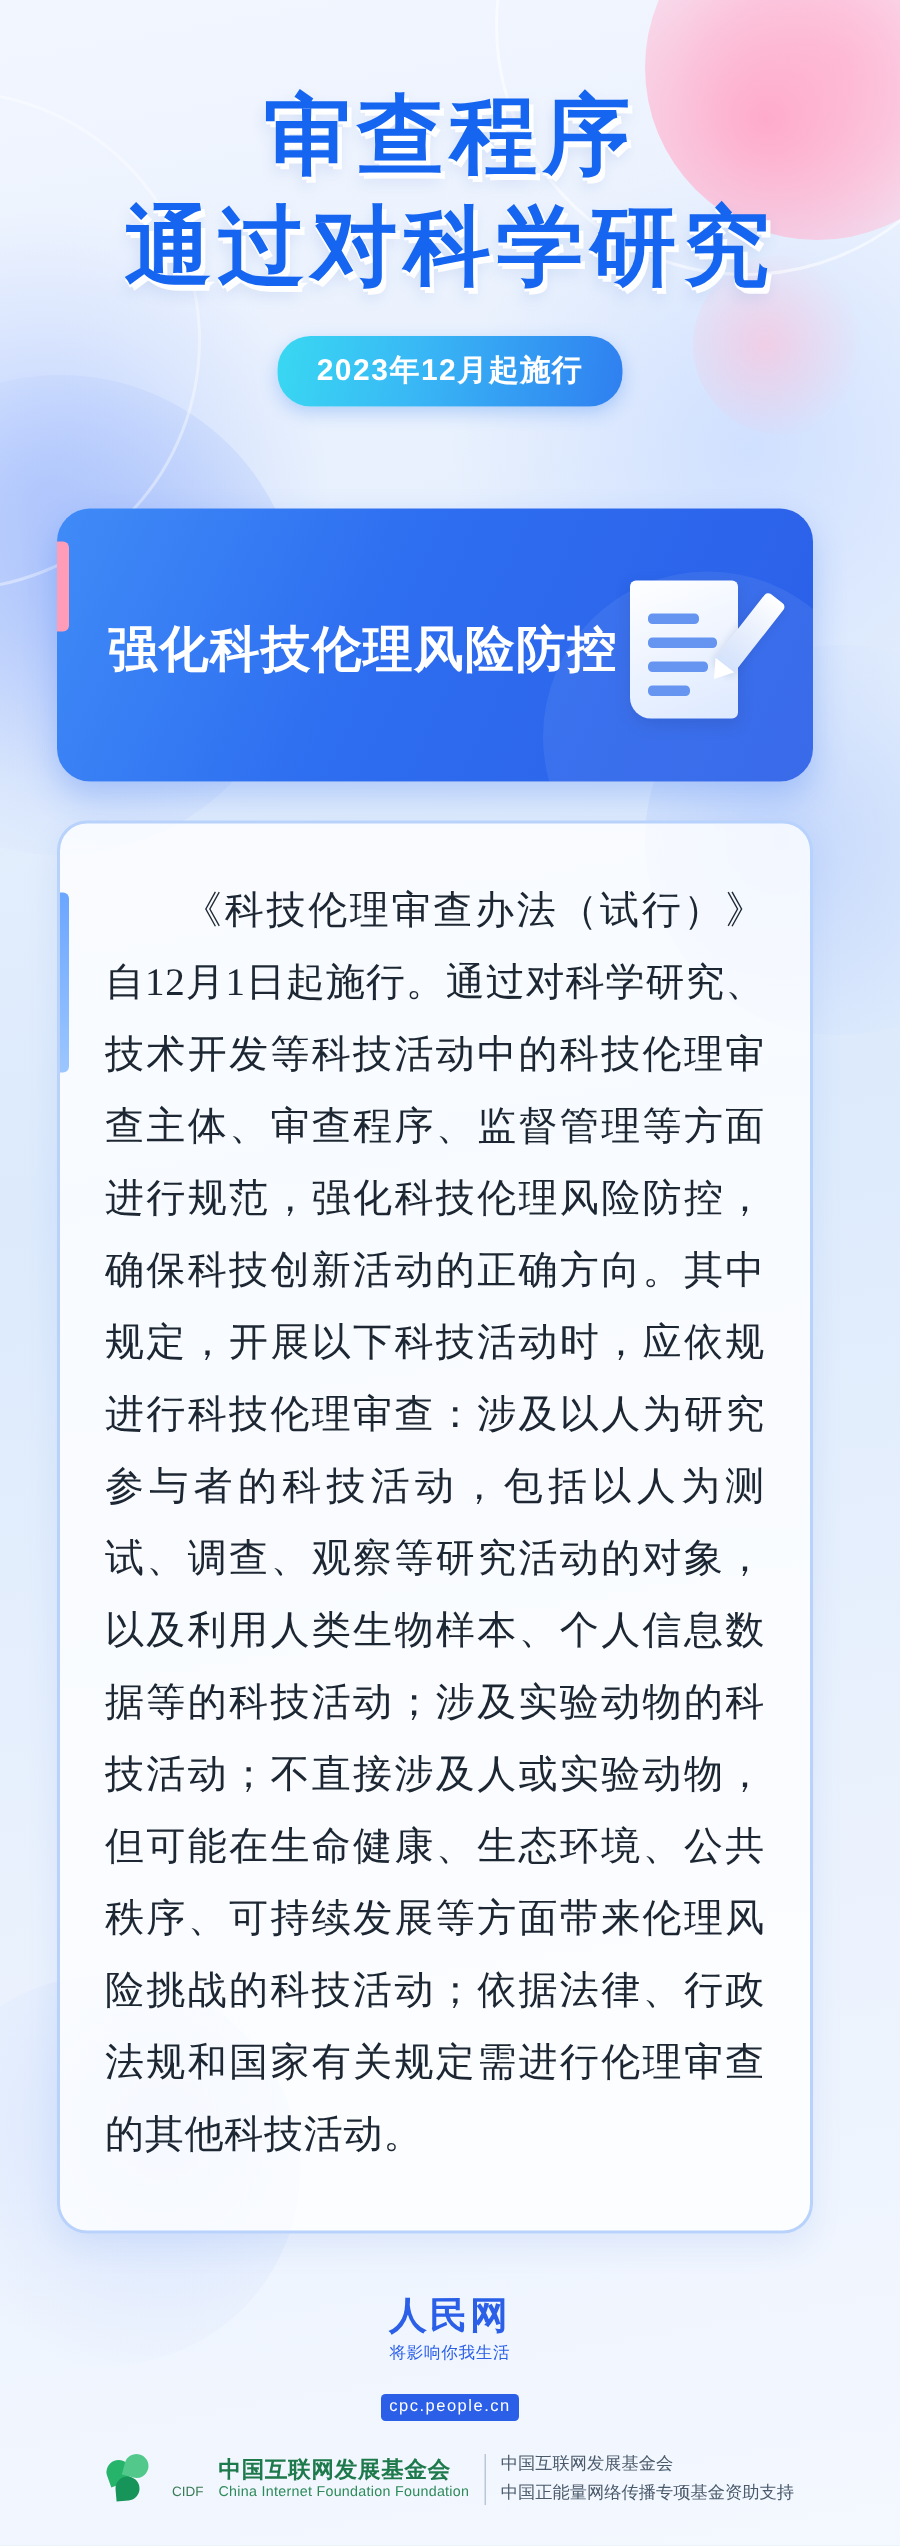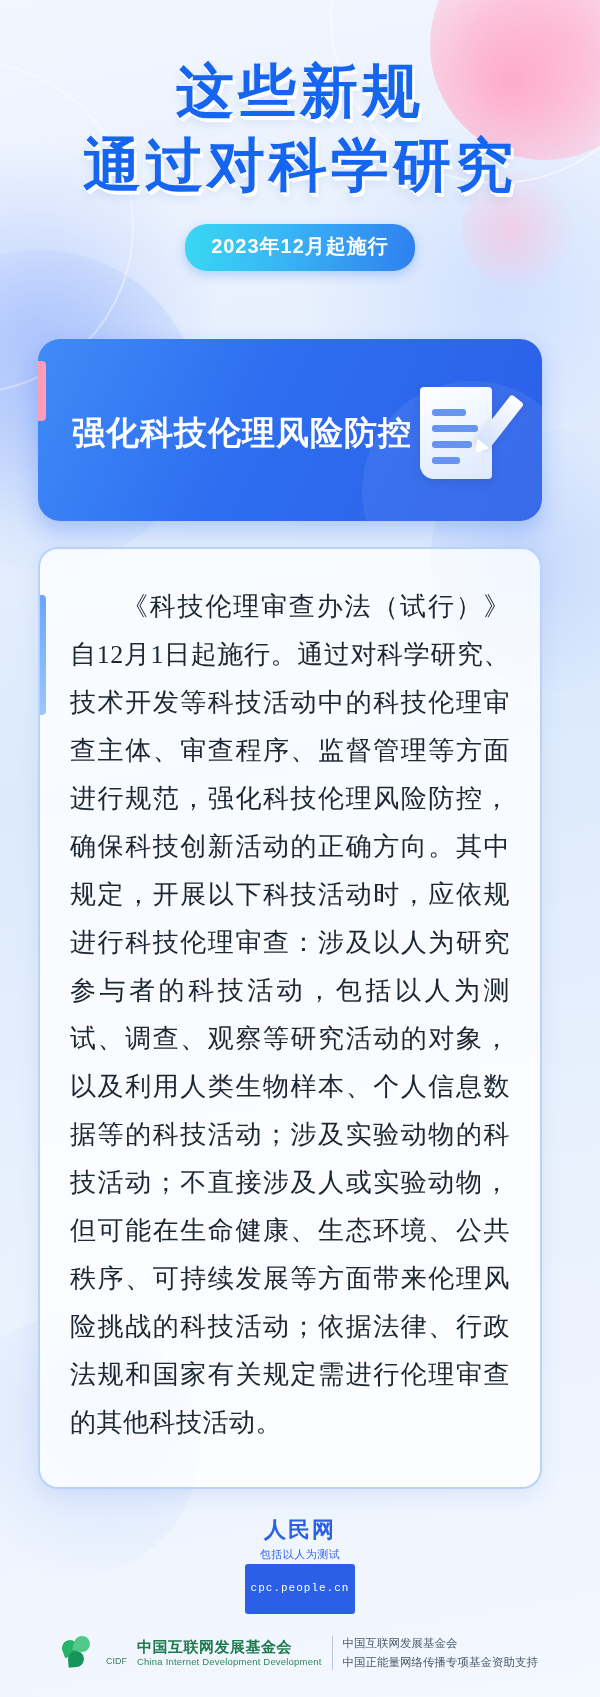--- a/index.html
+++ b/index.html
@@ -244,40 +244,40 @@
     display: flex;
     justify-content: center;
     align-items: flex-end;
     gap: 18px;
   }
   .brand-people {
     text-align: center;
     line-height: 1.25;
   }
   .brand-people .bp-top {
-    font-family: Liberation Mono, monospace;
-    font-size: 22px;
+    font-family: Liberation Serif, serif;
+    font-size: 25px;
     font-weight: bold;
     color: #2b5fe8;
     letter-spacing: 2px;
   }
   .brand-people .bp-mid {
     font-size: 11px;
     color: #2b5fe8;
     letter-spacing: 0.5px;
     margin-top: 2px;
   }
   .brand-people .bp-bottom {
-    margin-top: 3px;
-    font-family: Liberation Mono, monospace;
+    margin-top: 20px;
+    font-family: Liberation Sans, sans-serif;
     font-size: 11px;
     color: #ffffff;
     background: #2b5fe8;
     border-radius: 3px;
-    padding: 18px 6px;
+    padding: 2px 6px;
     letter-spacing: 1px;
   }
   .brand-xuefa {
     display: flex;
     align-items: center;
     gap: 6px;
     padding-bottom: 6px;
   }
   .xf-badge {
     width: 34px;
@@ -363,21 +363,21 @@
 
   <div class="blob blob-pink"></div>
   <div class="blob blob-pink2"></div>
   <div class="blob blob-blue1"></div>
   <div class="blob blob-blue2"></div>
   <div class="blob blob-blue3"></div>
   <div class="arc arc1"></div>
   <div class="arc arc2"></div>
 
   <div class="header">
-    <div class="title-line">这些新规</div>
+    <div class="title-line">审查程序</div>
     <div class="title-line second">通过对科学研究</div>
     <div class="subtitle-wrap">
       <span class="subtitle">2023年12月起施行</span>
     </div>
   </div>
 
   <div class="section">
 
     <div class="headline-card">
       <div class="headline-accent"></div>
@@ -397,37 +397,37 @@
       <div class="accent-bar"></div>
       <div class="body-text">《科技伦理审查办法（试行）》自12月1日起施行。通过对科学研究、技术开发等科技活动中的科技伦理审查主体、审查程序、监督管理等方面进行规范，强化科技伦理风险防控，确保科技创新活动的正确方向。其中规定，开展以下科技活动时，应依规进行科技伦理审查：涉及以人为研究参与者的科技活动，包括以人为测试、调查、观察等研究活动的对象，以及利用人类生物样本、个人信息数据等的科技活动；涉及实验动物的科技活动；不直接涉及人或实验动物，但可能在生命健康、生态环境、公共秩序、可持续发展等方面带来伦理风险挑战的科技活动；依据法律、行政法规和国家有关规定需进行伦理审查的其他科技活动。</div>
     </div>
 
   </div>
 
   <div class="footer">
     <div class="footer-brands">
       <div class="brand-people">
         <div class="bp-top">人民网</div>
-        <div class="bp-mid">包括以人为测试</div>
+        <div class="bp-mid">将影响你我生活</div>
         <div class="bp-bottom">cpc.people.cn</div>
       </div>
     </div>
 
     <div class="footer-cidf">
       <div class="cidf-logo">
         <div class="leaf a"></div>
         <div class="leaf b"></div>
         <div class="leaf c"></div>
       </div>
       <div>
         <div class="cidf-label">CIDF</div>
       </div>
       <div class="cidf-name">
         <div class="cn">中国互联网发展基金会</div>
-        <div class="en">China Internet Development Development</div>
+        <div class="en">China Internet Foundation Foundation</div>
       </div>
       <div class="divider-v"></div>
       <div class="cidf-support">
         <div>中国互联网发展基金会</div>
         <div>中国正能量网络传播专项基金资助支持</div>
       </div>
     </div>
   </div>
 
 </div>

